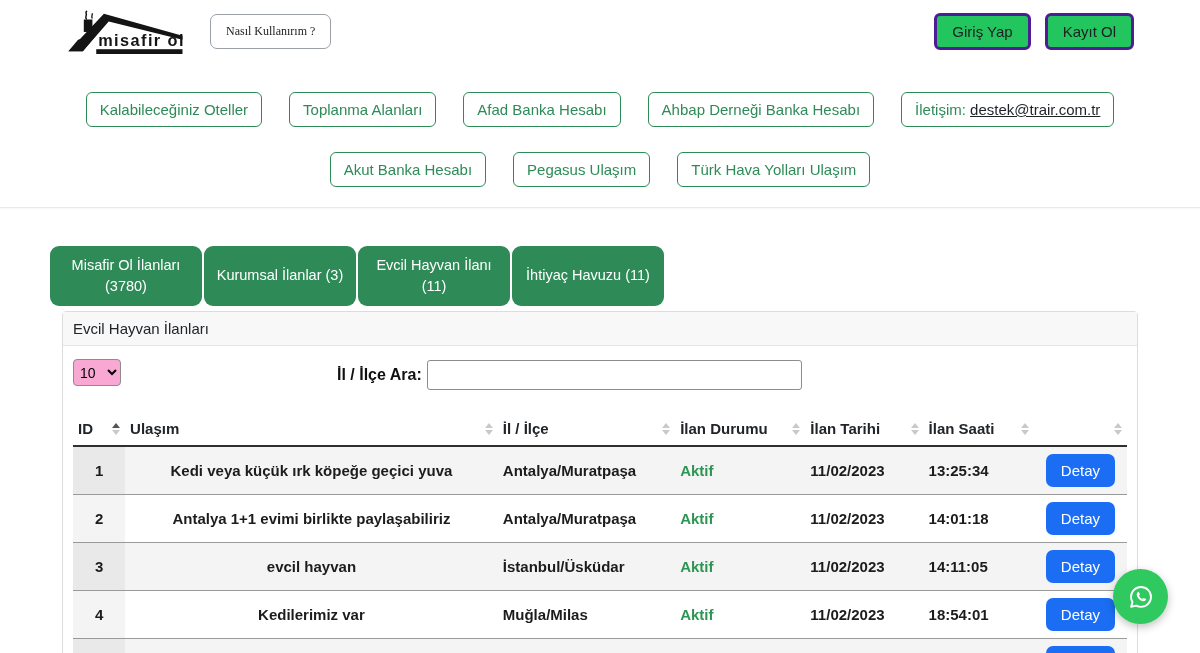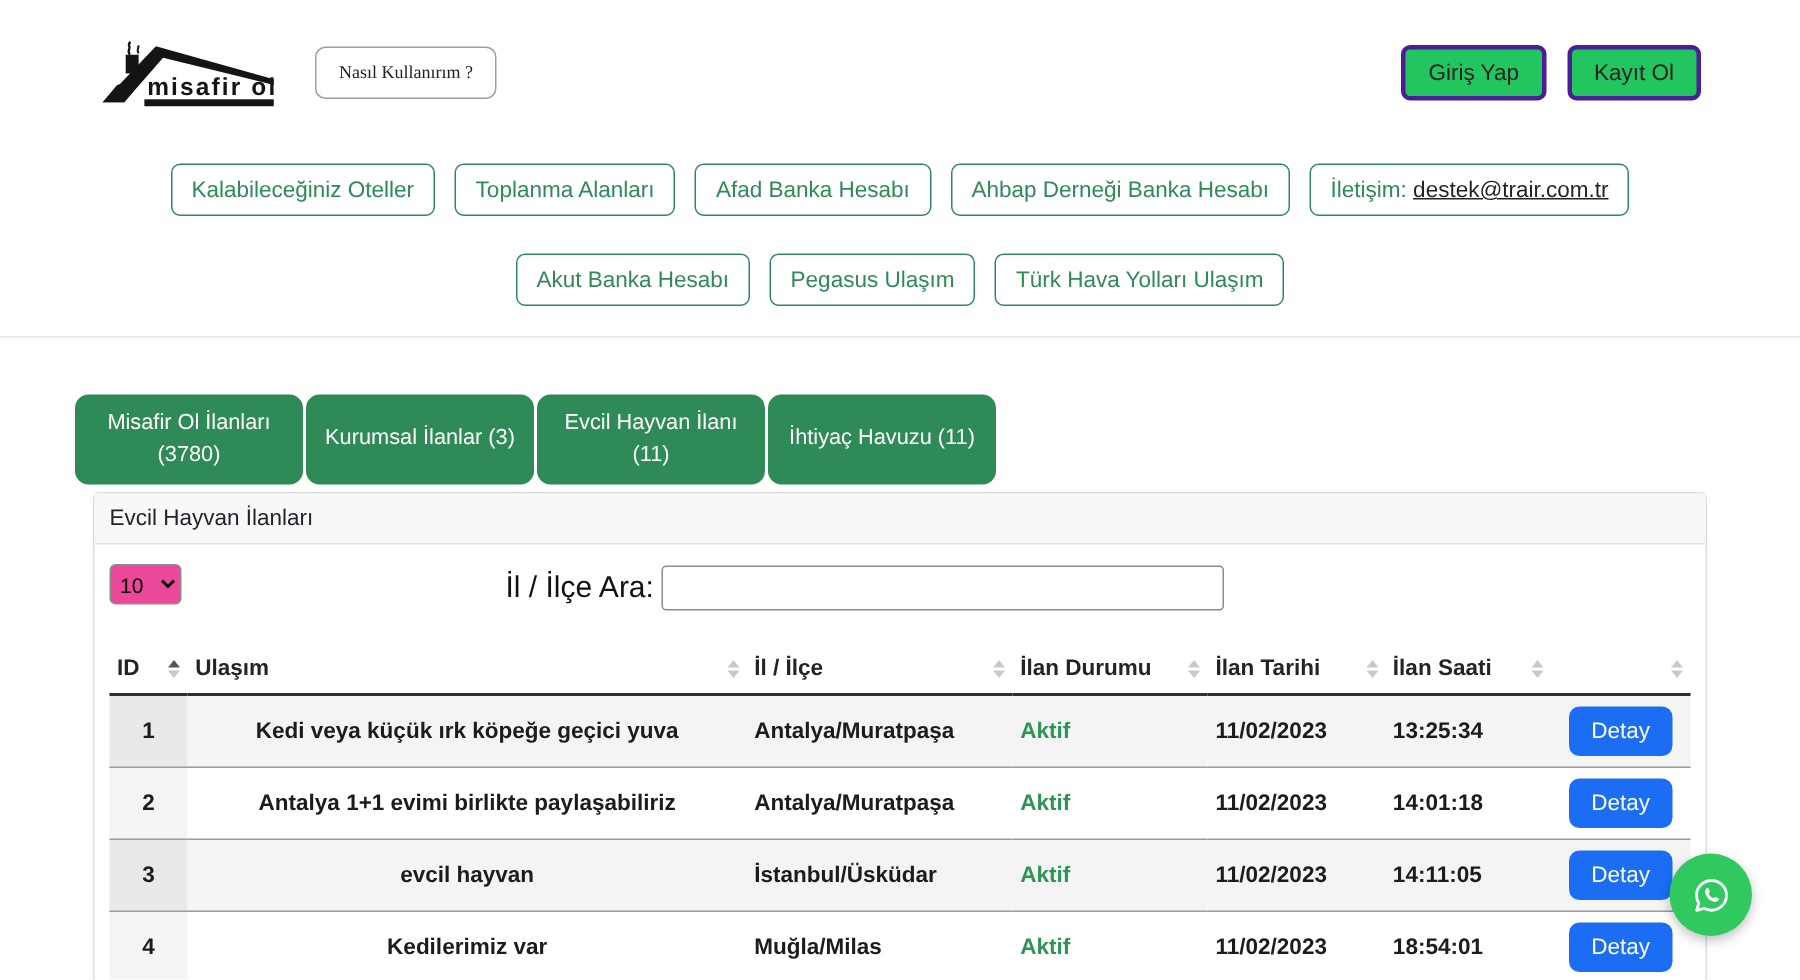--- a/index.html
+++ b/index.html
@@ -5,34 +5,34 @@
   * { box-sizing: border-box; margin: 0; padding: 0; }
   html, body { width: 1200px; height: 653px; }
   body {
     font-family: "Liberation Sans", sans-serif;
     background: #ffffff;
     overflow: hidden;
     position: relative;
     color: #1f2328;
   }
   
-  .header { display: flex; align-items: center; padding: 6px 66px 0 66px; height: 56px; margin-top: 17px; }
+  .header { display: flex; align-items: center; padding: 6px 66px 0 66px; height: 56px; }
   .logo-wrap { display: flex; align-items: center; }
   .howto-btn {
     margin-left: 26px; background: #fff; border: 1px solid #9aa0a6; border-radius: 7px;
     padding: 9px 15px; font-size: 12px; color: #202124; font-family: Liberation Serif, serif; cursor: pointer;
   }
   .auth { margin-left: auto; display: flex; gap: 14px; }
   .auth button {
     background: #22c55e; border: 3px solid #4c1d95; border-radius: 6px;
     padding: 7px 15px; font-size: 15px; color: #202124; font-family: inherit; cursor: pointer;
   }
   
   .nav-area { margin-top: 36px; }
-  .nav-row { display: flex; justify-content: center; align-items: center; gap: 13px; }
+  .nav-row { display: flex; justify-content: center; align-items: center; gap: 27px; }
   .nav-row + .nav-row { margin-top: 25px; }
   .nav-btn {
     border: 1px solid #2e8b57; color: #2e8b57; background: #fff; border-radius: 6px;
     padding: 8px 13px; font-size: 15px; font-family: inherit; cursor: pointer; white-space: nowrap;
   }
   .contact-btn {
     border: 1px solid #2e8b57; border-radius: 6px; padding: 8px 13px;
     font-size: 15px; background: #fff; white-space: nowrap;
   }
   .contact-label { color: #2e8b57; }
@@ -45,24 +45,24 @@
     display: flex; align-items: center; justify-content: center; text-align: center;
     font-size: 14.5px; line-height: 1.45; padding: 0 8px; cursor: pointer;
   }
   
   .card { width: 1076px; margin: 5px auto 0; border: 1px solid #dcdcdc; border-radius: 4px 4px 0 0; background: #fff; }
   .card-header { background: #f8f8f8; border-bottom: 1px solid #e5e5e5; padding: 8px 10px; font-size: 15px; color: #212529; }
   .card-body { padding: 13px 10px 0; position: relative; }
   .controls { position: relative; height: 32px; }
   .page-size {
     width: 48px; height: 27px; border: 1px solid #8d8d8d; border-radius: 4px;
-    font-size: 14px; font-family: inherit; padding: 0 2px; background: #ec4899;
+    font-size: 14px; font-family: inherit; padding: 0 2px; background: #f9a8d4;
   }
   .search-group { position: absolute; left: 264px; top: 1px; display: flex; align-items: center; }
-  .search-label { font-weight: normal; font-size: 20px; color: #111; }
+  .search-label { font-weight: bold; font-size: 16px; color: #111; }
   .search-input {
     margin-left: 5px; width: 375px; height: 30px; border: 1px solid #8d8d8d; border-radius: 3px;
     font-size: 14px; padding: 0 6px; font-family: inherit;
   }
   
   table { width: 100%; border-collapse: collapse; margin-top: 21px; font-size: 15px; table-layout: fixed; }
   th { border-bottom: 2px solid #2f2f2f; padding: 8px 5px; font-weight: bold; color: #212529; text-align: left; cursor: pointer; margin-top: 32px; }
   .th-inner { display: flex; align-items: center; justify-content: space-between; }
   td { border-bottom: 1px solid #9a9a9a; padding: 15px 5px; font-weight: bold; color: #1c1c1c; }
   tbody tr:nth-child(odd) { background: #f4f4f4; }

